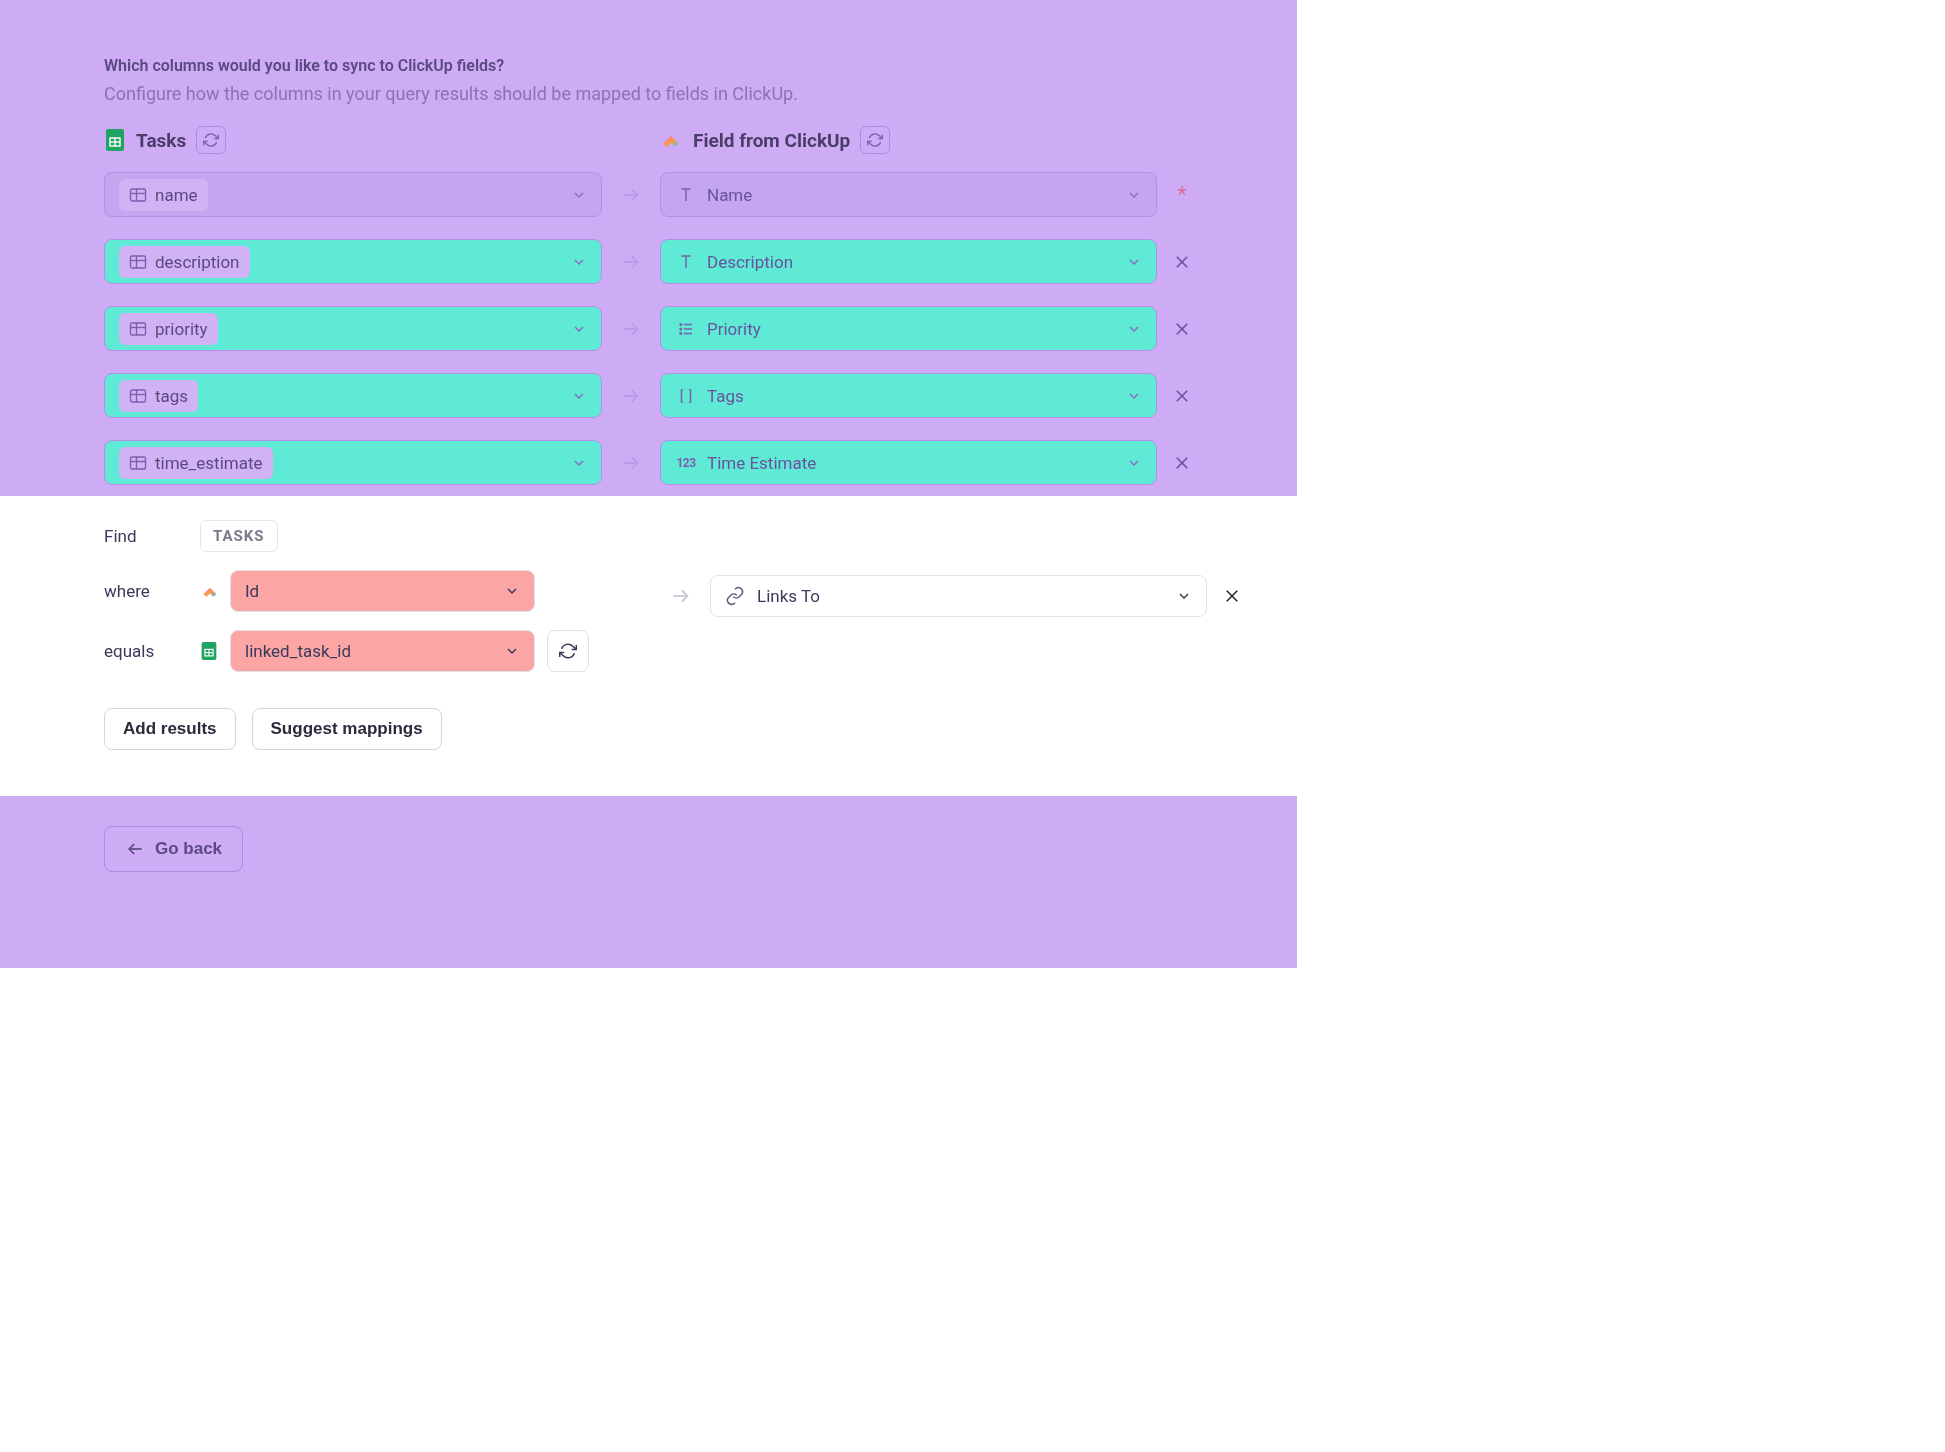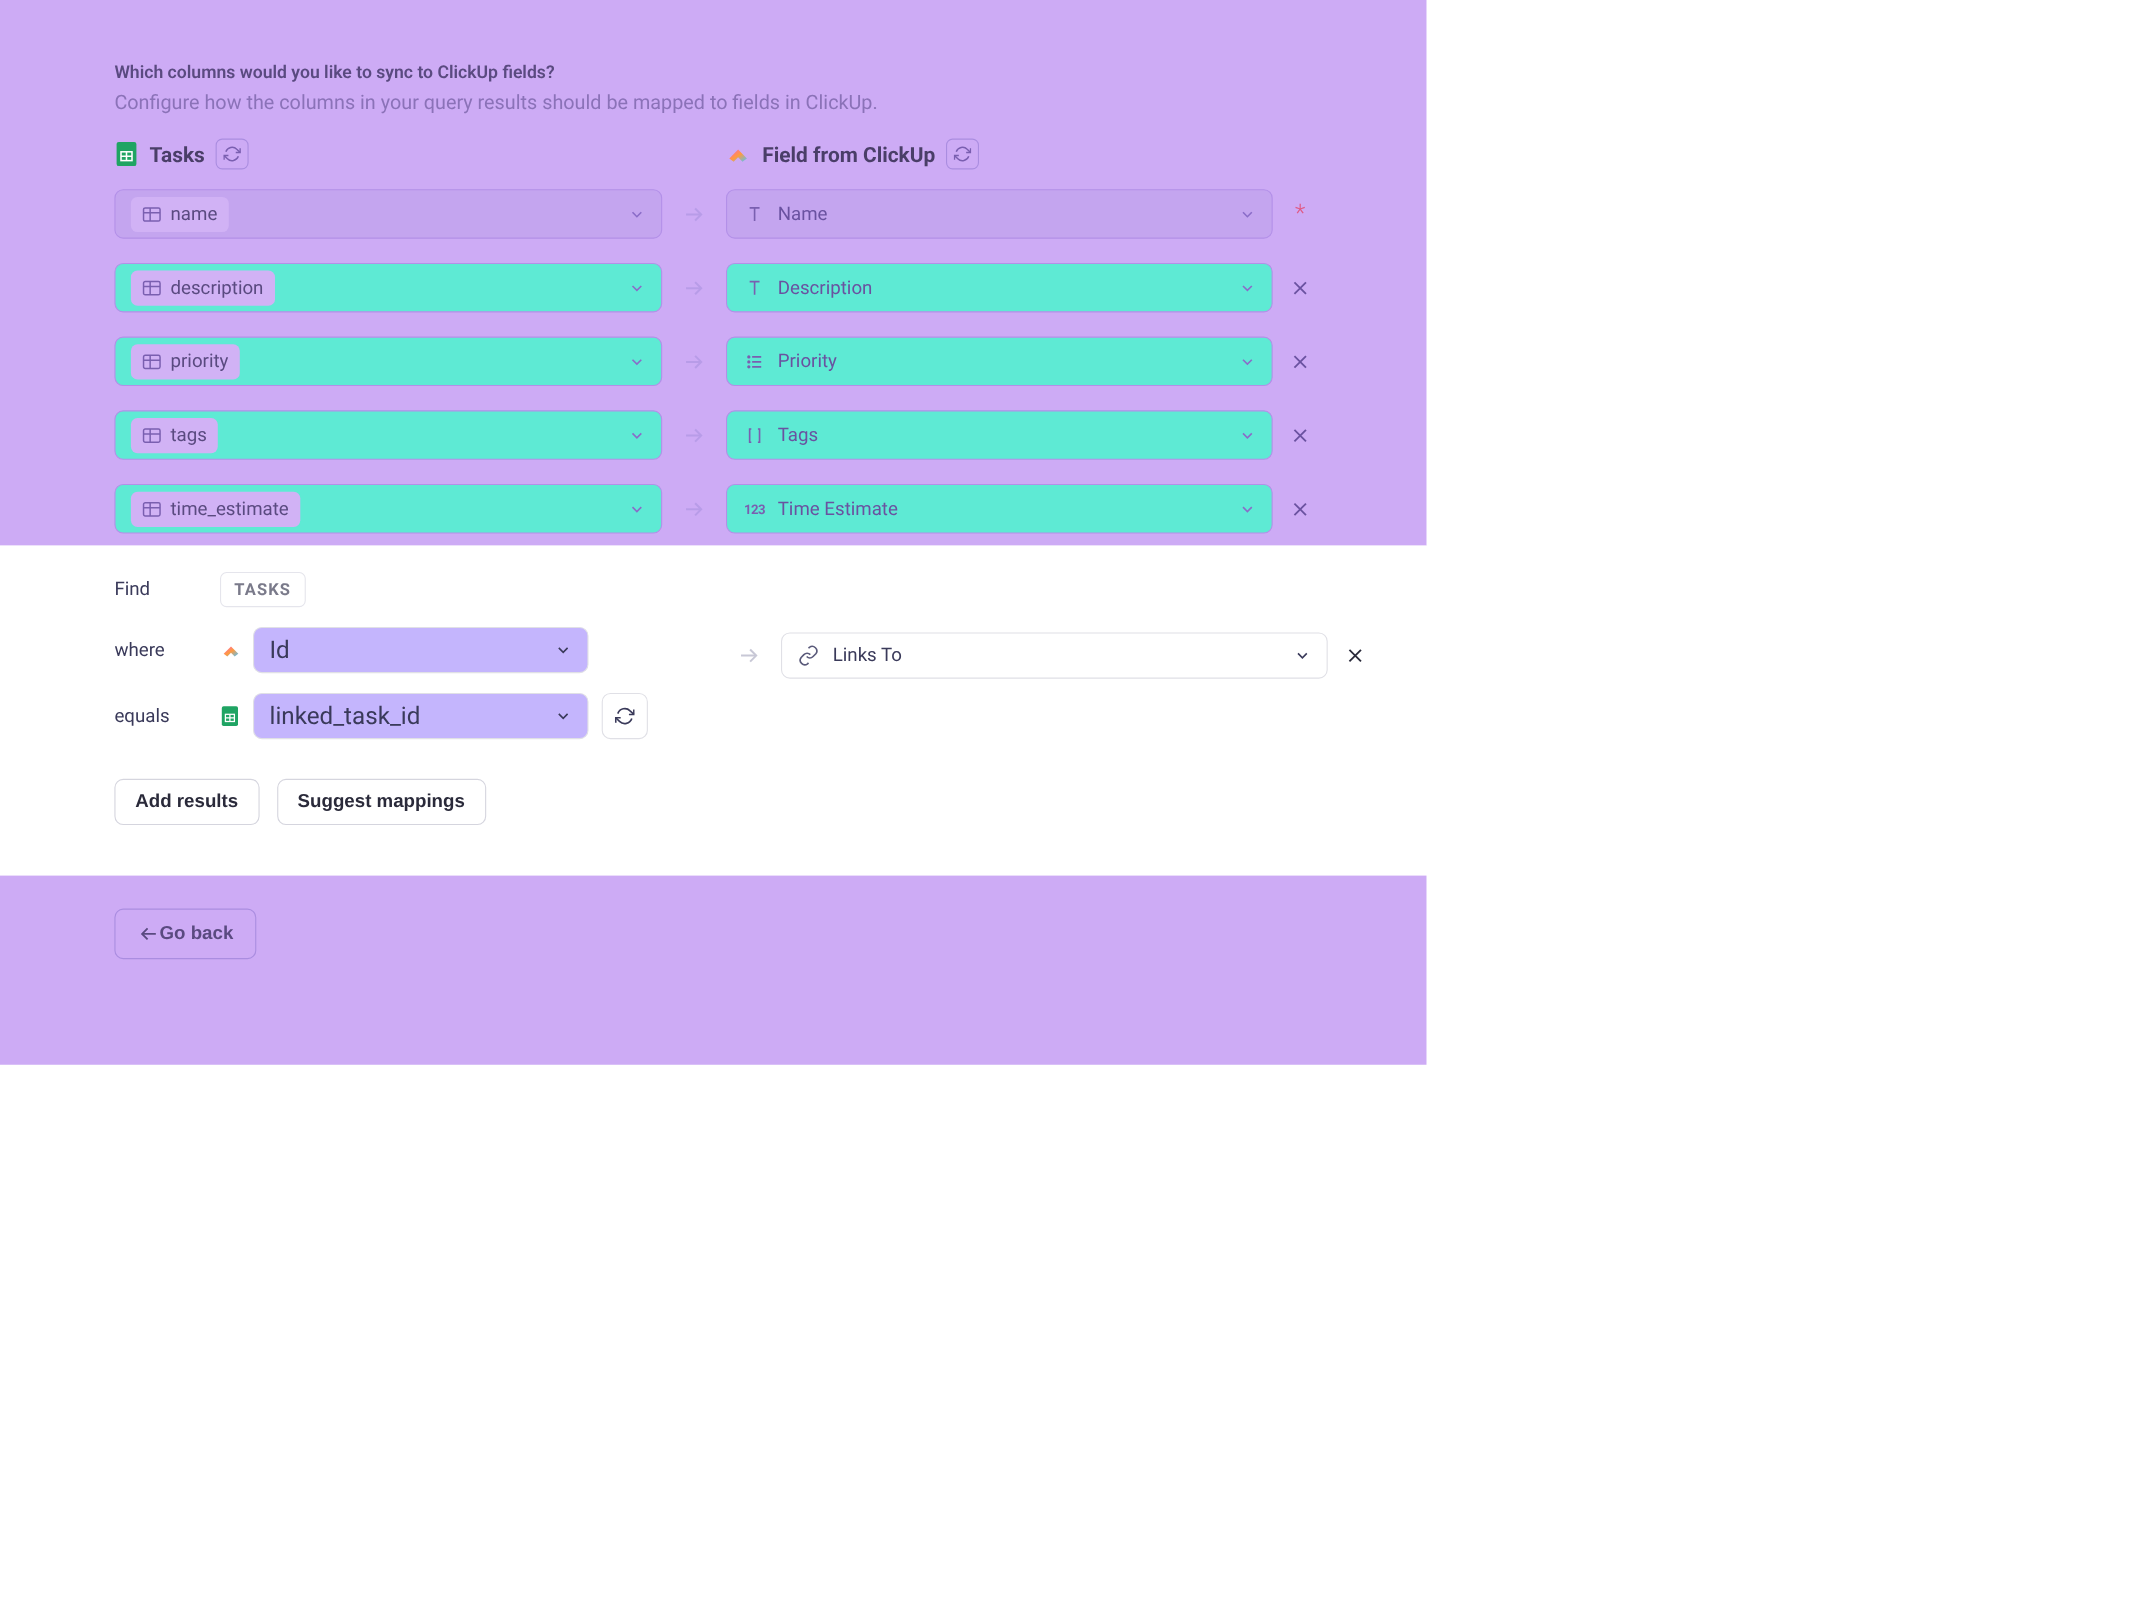--- a/index.html
+++ b/index.html
@@ -185,27 +185,27 @@
     width: 30px;
     display: flex;
     justify-content: flex-start;
   }
 
   .plain-select {
     width: 305px;
     height: 42px;
     border: 1px solid #e0e0e6;
     border-radius: 8px;
-    background: #c4b5fd;
+    background: #fca5a5;
     display: flex;
     align-items: center;
     padding: 0 14px;
     position: relative;
     cursor: pointer;
-    font-size: 22px;
+    font-size: 17px;
     color: #3a3a5a;
   }
 
   .plain-select .chevron {
     color: #3a3a5a;
   }
 
   .refresh-btn-plain {
     width: 42px;
     height: 42px;
@@ -268,20 +268,21 @@
     border: 1px solid #aa8de0;
     background: transparent;
     border-radius: 8px;
     padding: 12px 20px;
     font-size: 17px;
     font-weight: 600;
     color: #5a4a80;
     cursor: pointer;
     display: inline-flex;
     align-items: center;
+    gap: 10px;
   }
 
   
   svg { display: block; }
 </style>
 </head>
 <body>
 
 <div class="top-panel">
   <div class="content-wrap">

